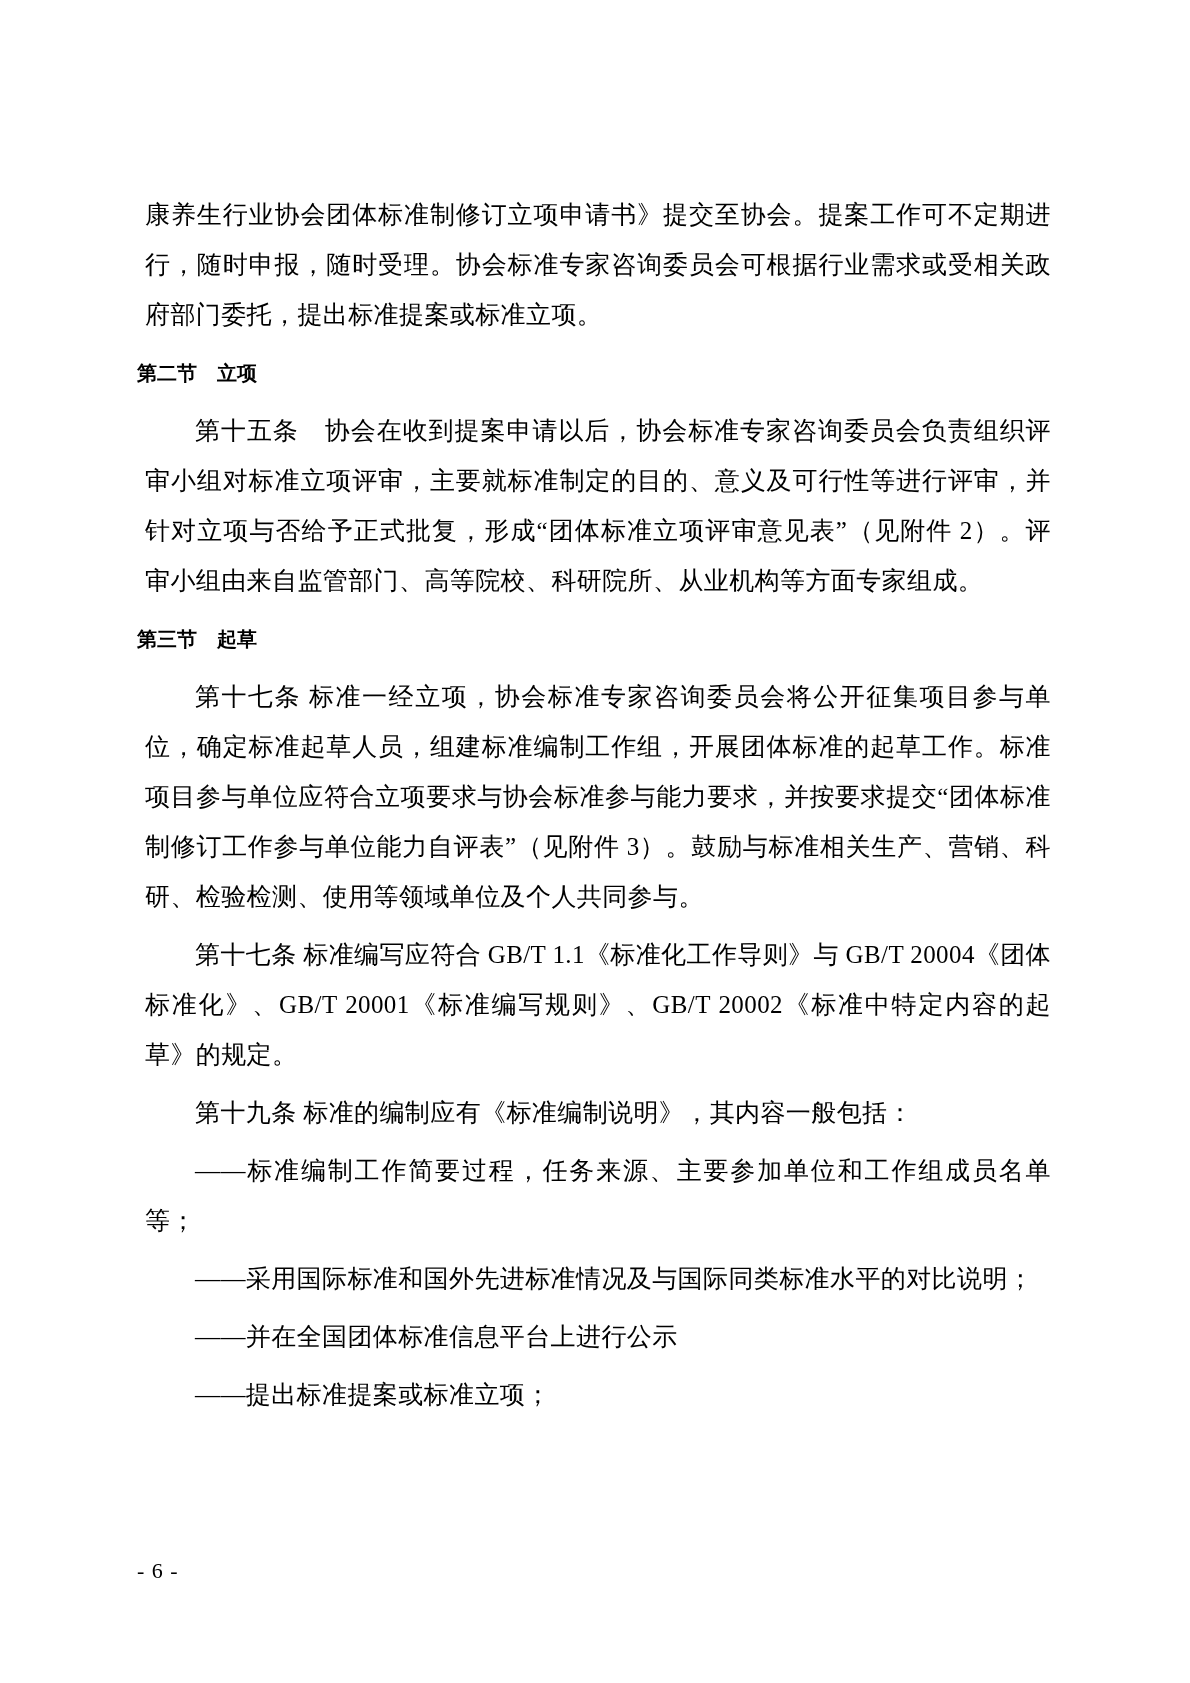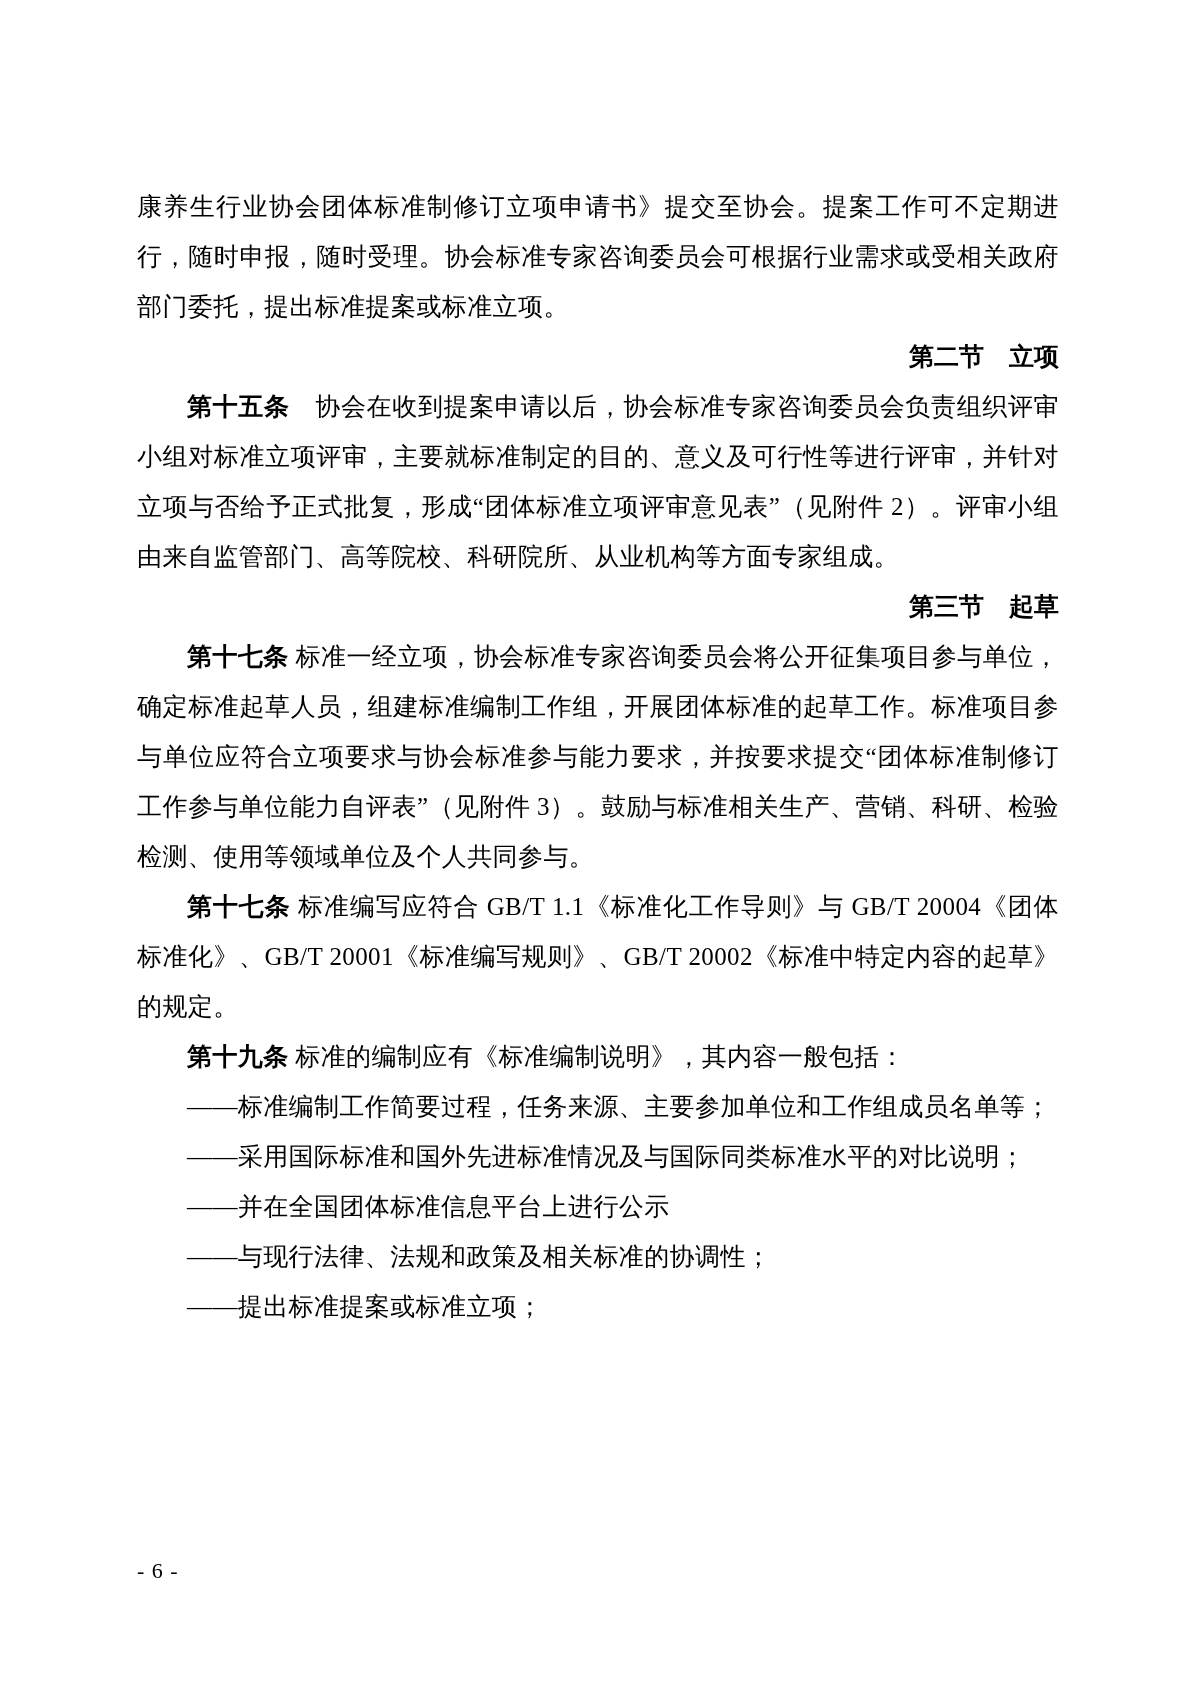--- a/index.html
+++ b/index.html
@@ -13,38 +13,38 @@
     overflow: hidden;
   }
   .page {
     position: absolute;
     inset: 0;
     box-sizing: border-box;
     padding: 182px 131px 0 137px;
     background: #ffffff;
   }
   .para {
-    margin: 0;
+    margin: 8px;
     font-size: 25px;
     line-height: 50px;
     text-align: justify;
     text-justify: inter-ideograph;
     text-indent: 2em;
     letter-spacing: 0.4px;
   }
   .para.no-indent { text-indent: 0; }
   .heading {
     margin: 0;
-    font-size: 25px;
+    font-size: 20px;
     line-height: 50px;
     font-weight: bold;
-    text-align: right;
+    text-align: left;
     text-indent: 0;
   }
-  .art-label { font-weight: bold; }
+  .art-label { font-weight: normal; }
   .page-number {
     position: absolute;
     left: 137px;
     top: 1556px;
     font-size: 22px;
     line-height: 30px;
     letter-spacing: 1px;
   }
 </style>
 </head>
@@ -63,18 +63,17 @@
 
   <p class="para"><b class="art-label">第十七条</b><span> 标准一经立项，协会标准专家咨询委员会将公开征集项目参与单位，确定标准起草人员，组建标准编制工作组，开展团体标准的起草工作。标准项目参与单位应符合立项要求与协会标准参与能力要求，并按要求提交“团体标准制修订工作参与单位能力自评表”（见附件 3）。鼓励与标准相关生产、营销、科研、检验检测、使用等领域单位及个人共同参与。</span></p>
 
   <p class="para"><b class="art-label">第十七条</b><span> 标准编写应符合 GB/T 1.1《标准化工作导则》与 GB/T 20004《团体标准化》、GB/T 20001《标准编写规则》、GB/T 20002《标准中特定内容的起草》的规定。</span></p>
 
   <p class="para"><b class="art-label">第十九条</b><span> 标准的编制应有《标准编制说明》，其内容一般包括：</span></p>
 
   <p class="para">——标准编制工作简要过程，任务来源、主要参加单位和工作组成员名单等；</p>
   <p class="para">——采用国际标准和国外先进标准情况及与国际同类标准水平的对比说明；</p>
   <p class="para">——并在全国团体标准信息平台上进行公示</p>
-  <p class="para">——与现行法律、法规和政策及相关标准的协调性；</p>
   <p class="para">——提出标准提案或标准立项；</p>
 
 </div>
 
 <div class="page-number">- 6 -</div>
 
 </body></html>

